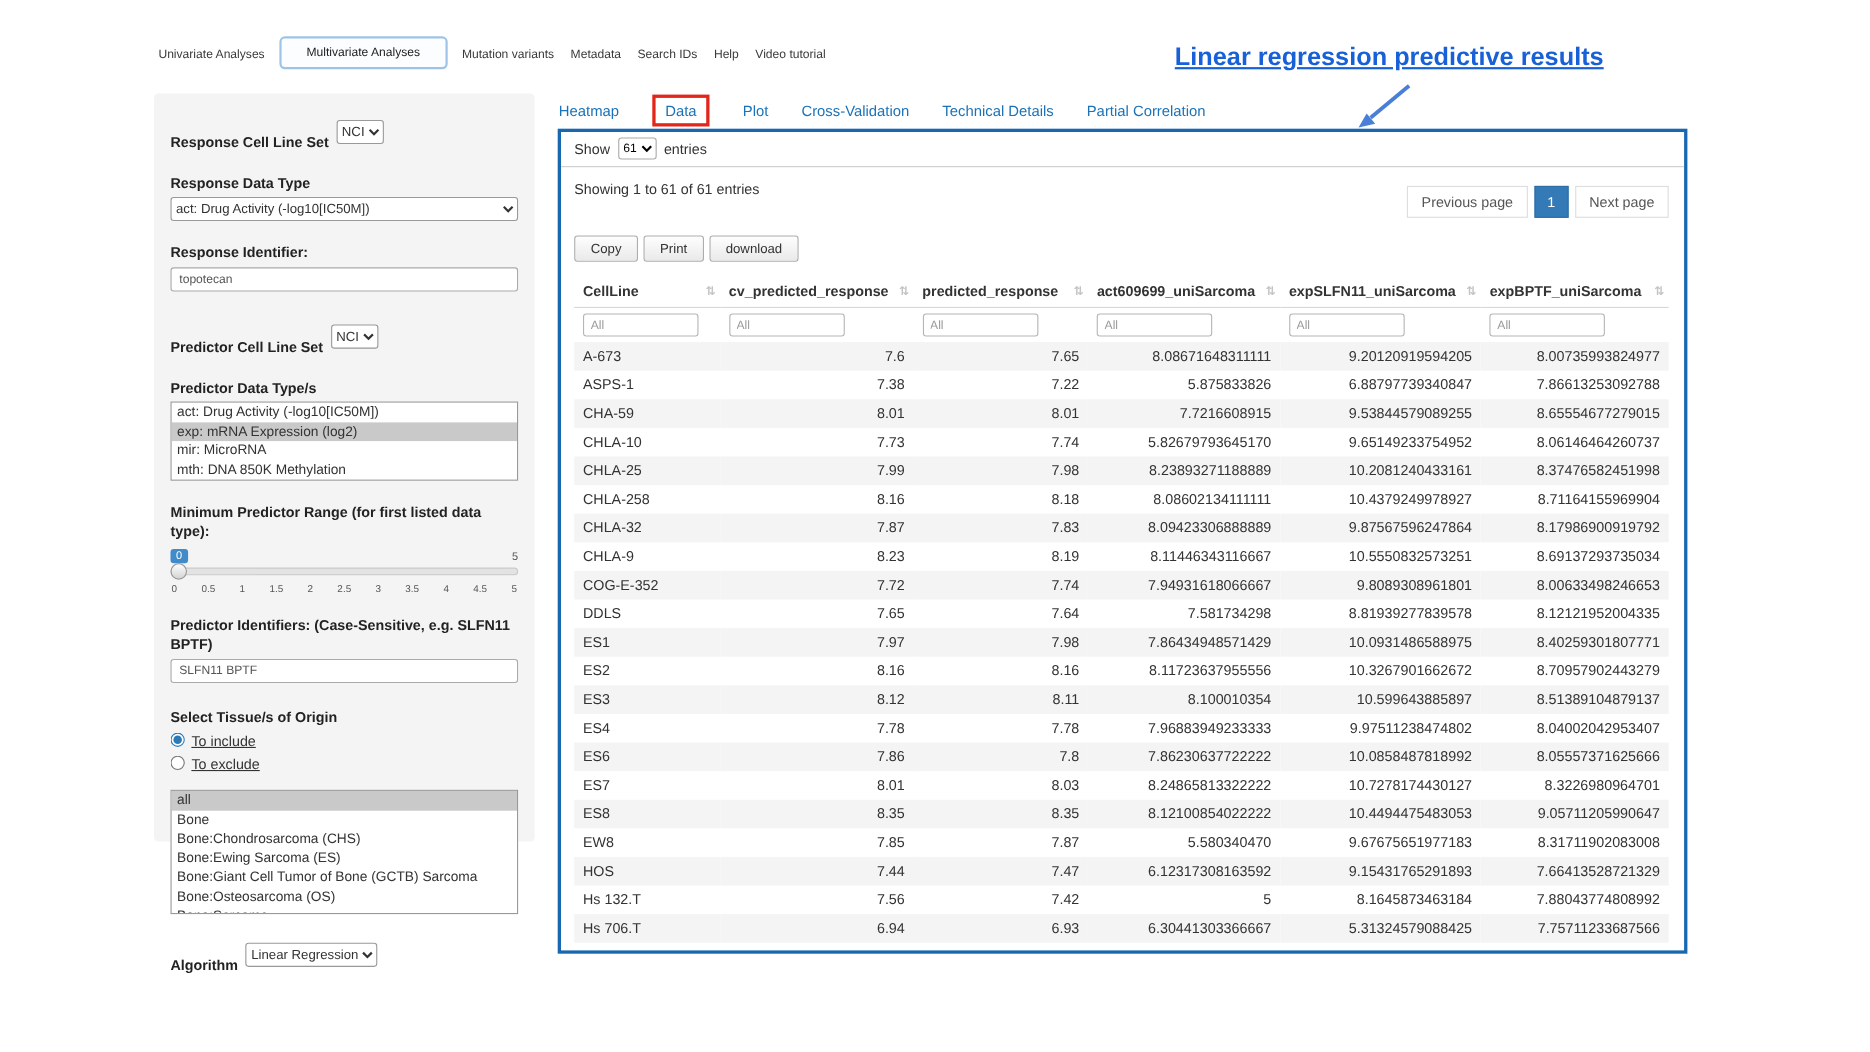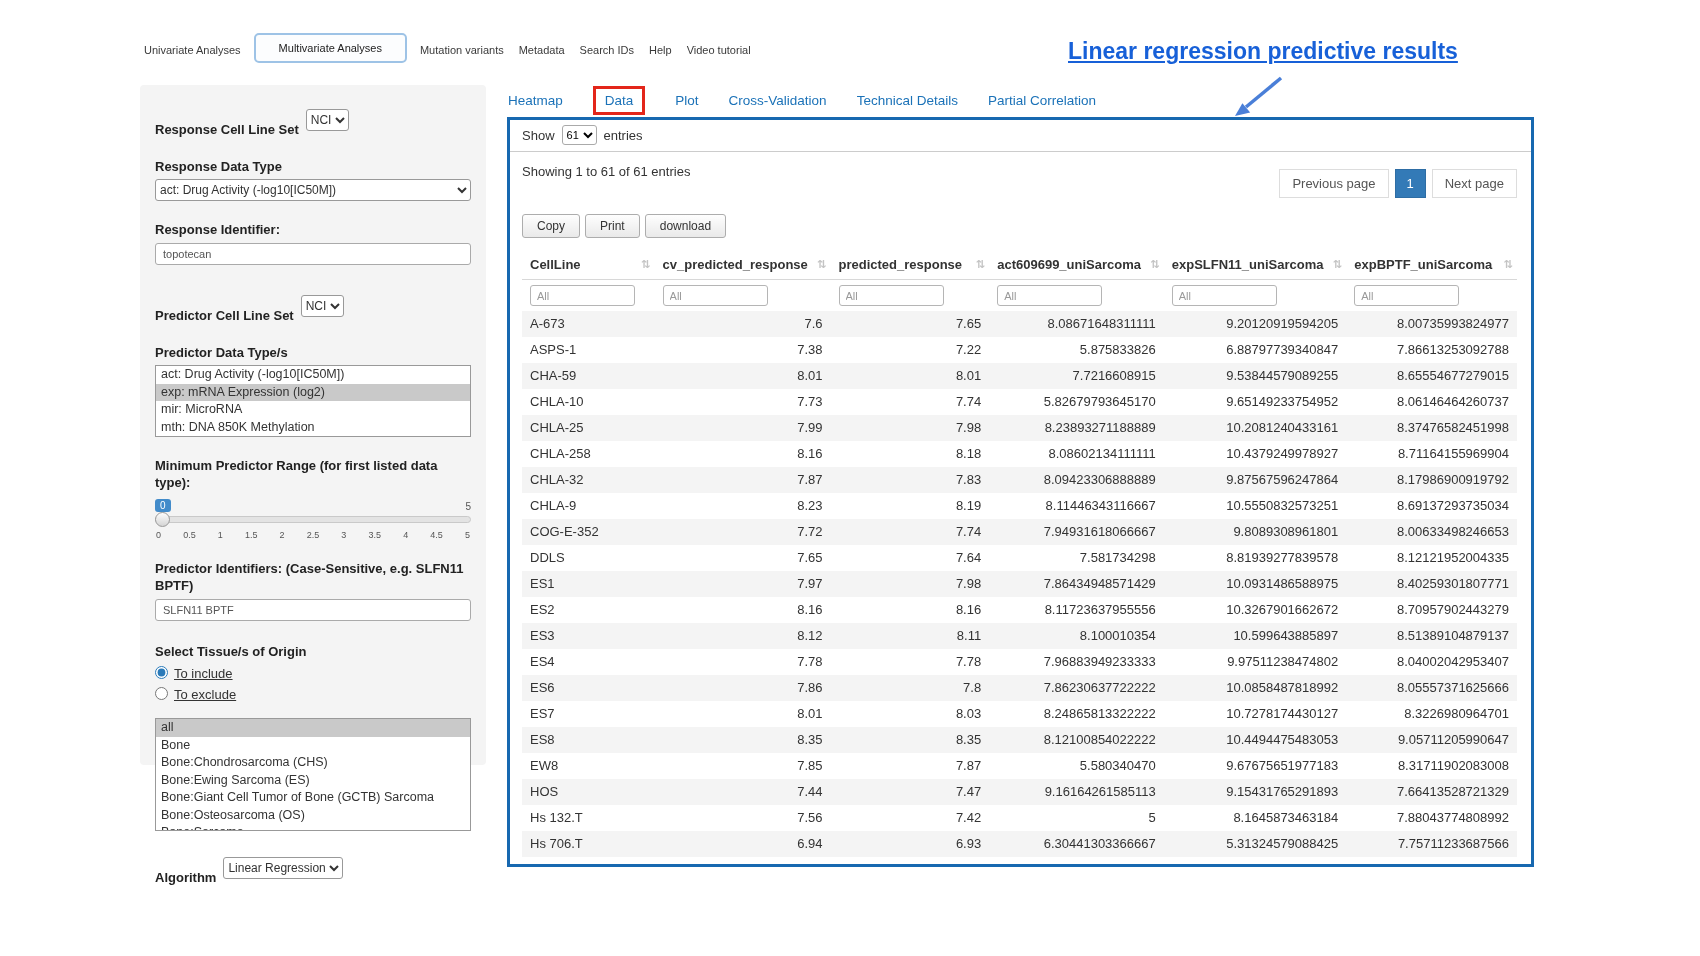--- a/index.html
+++ b/index.html
@@ -390,21 +390,21 @@
             <td class="td-num">7.85</td>
             <td class="td-num">7.87</td>
             <td class="td-num">5.580340470</td>
             <td class="td-num">9.67675651977183</td>
             <td class="td-num">8.31711902083008</td>
           </tr>
           <tr>
             <td class="td-cell">HOS</td>
             <td class="td-num">7.44</td>
             <td class="td-num">7.47</td>
-            <td class="td-num">9.16164261585113</td>
+            <td class="td-num">6.12317308163592</td>
             <td class="td-num">9.15431765291893</td>
             <td class="td-num">7.66413528721329</td>
           </tr>
           <tr>
             <td class="td-cell">Hs 132.T</td>
             <td class="td-num">7.56</td>
             <td class="td-num">7.42</td>
             <td class="td-num">5</td>
             <td class="td-num">8.1645873463184</td>
             <td class="td-num">7.88043774808992</td>

